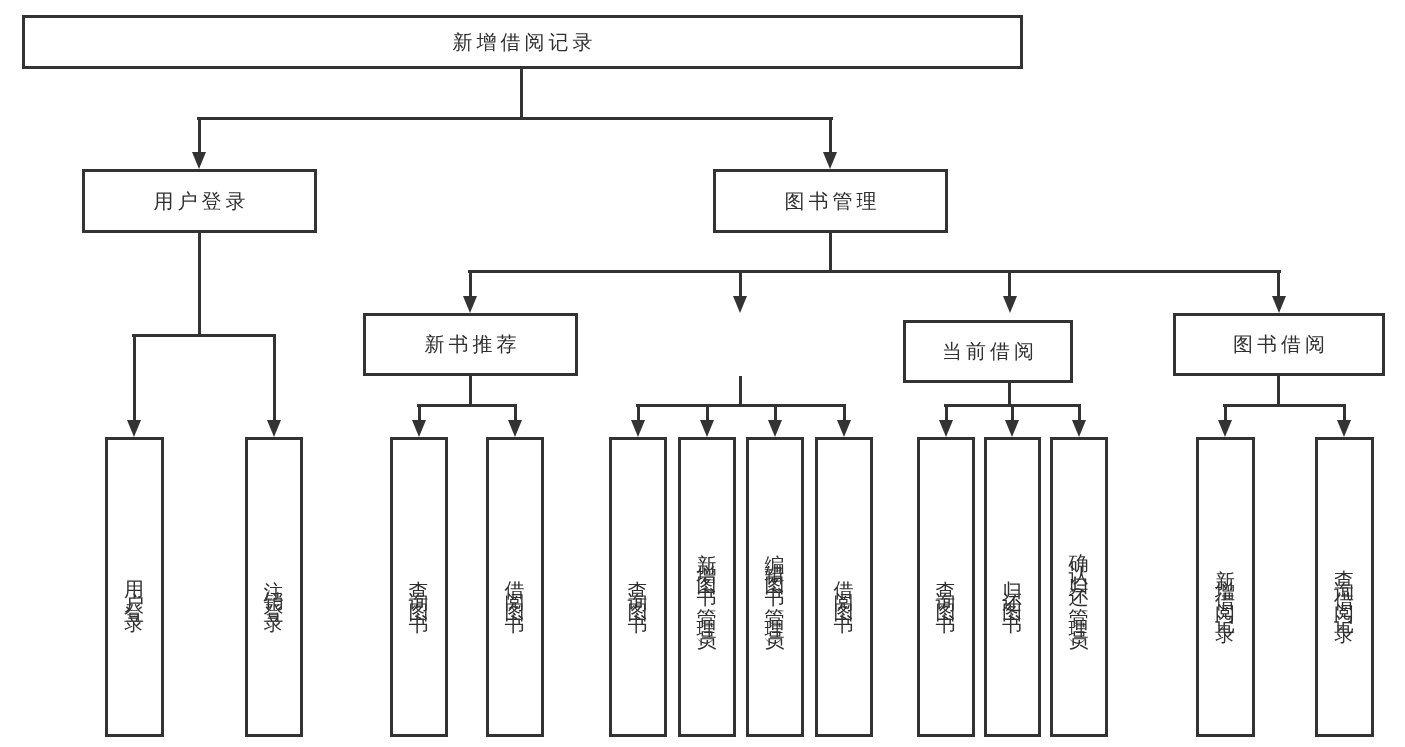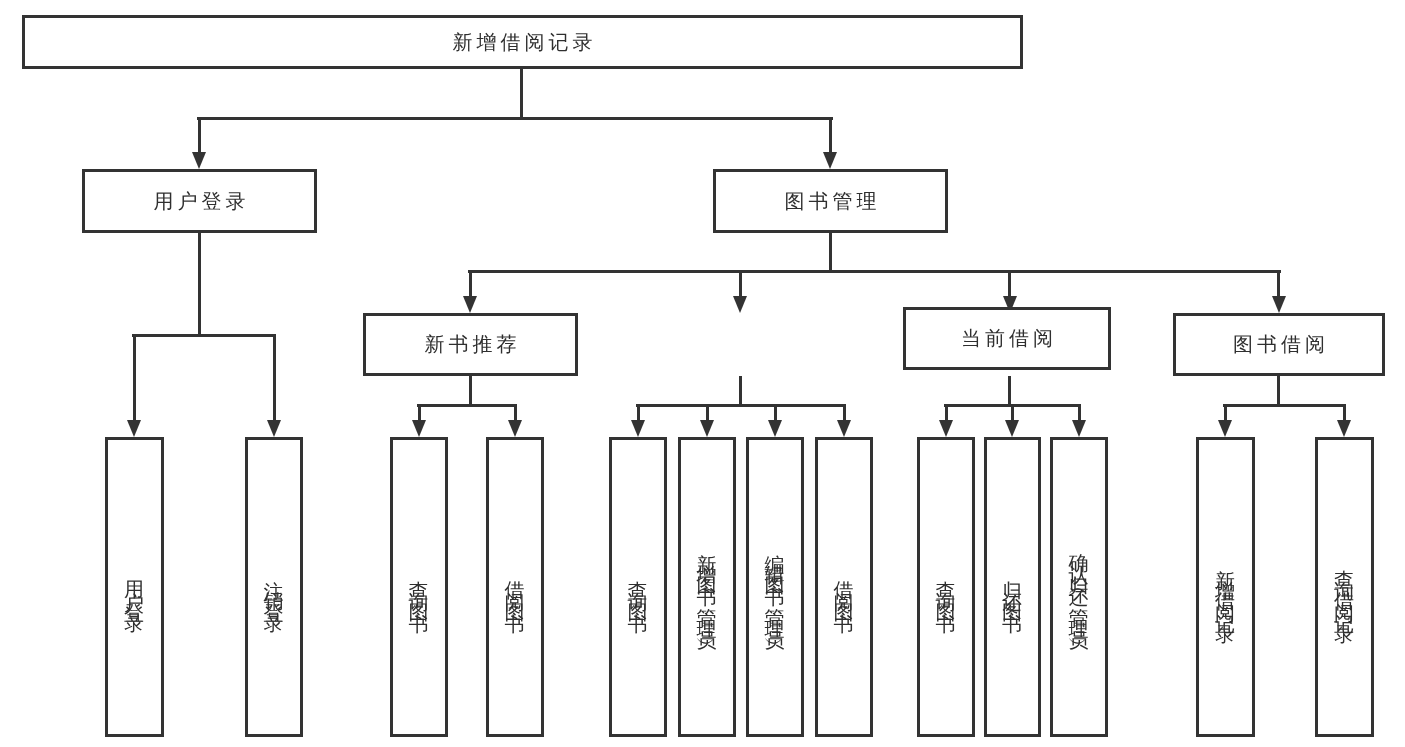--- a/index.html
+++ b/index.html
@@ -43,21 +43,21 @@
   <div class="node h" style="left:82px;top:169px;width:235px;height:64px">
     <span>用户登录</span>
   </div>
   <div class="node h" style="left:713px;top:169px;width:235px;height:64px">
     <span>图书管理</span>
   </div>
 
   <div class="node h" style="left:363px;top:313px;width:215px;height:63px">
     <span>新书推荐</span>
   </div>
-  <div class="node h" style="left:903px;top:307px;width:208px;height:63px">
+  <div class="node h" style="left:903px;top:320px;width:170px;height:63px">
     <span>当前借阅</span>
   </div>
   <div class="node h" style="left:1173px;top:313px;width:212px;height:63px">
     <span>图书借阅</span>
   </div>
 
   <div class="node v" style="left:105px;top:437px;width:59px;height:300px">
     <span>用户登录</span>
   </div>
   <div class="node v" style="left:245px;top:437px;width:58px;height:300px">

